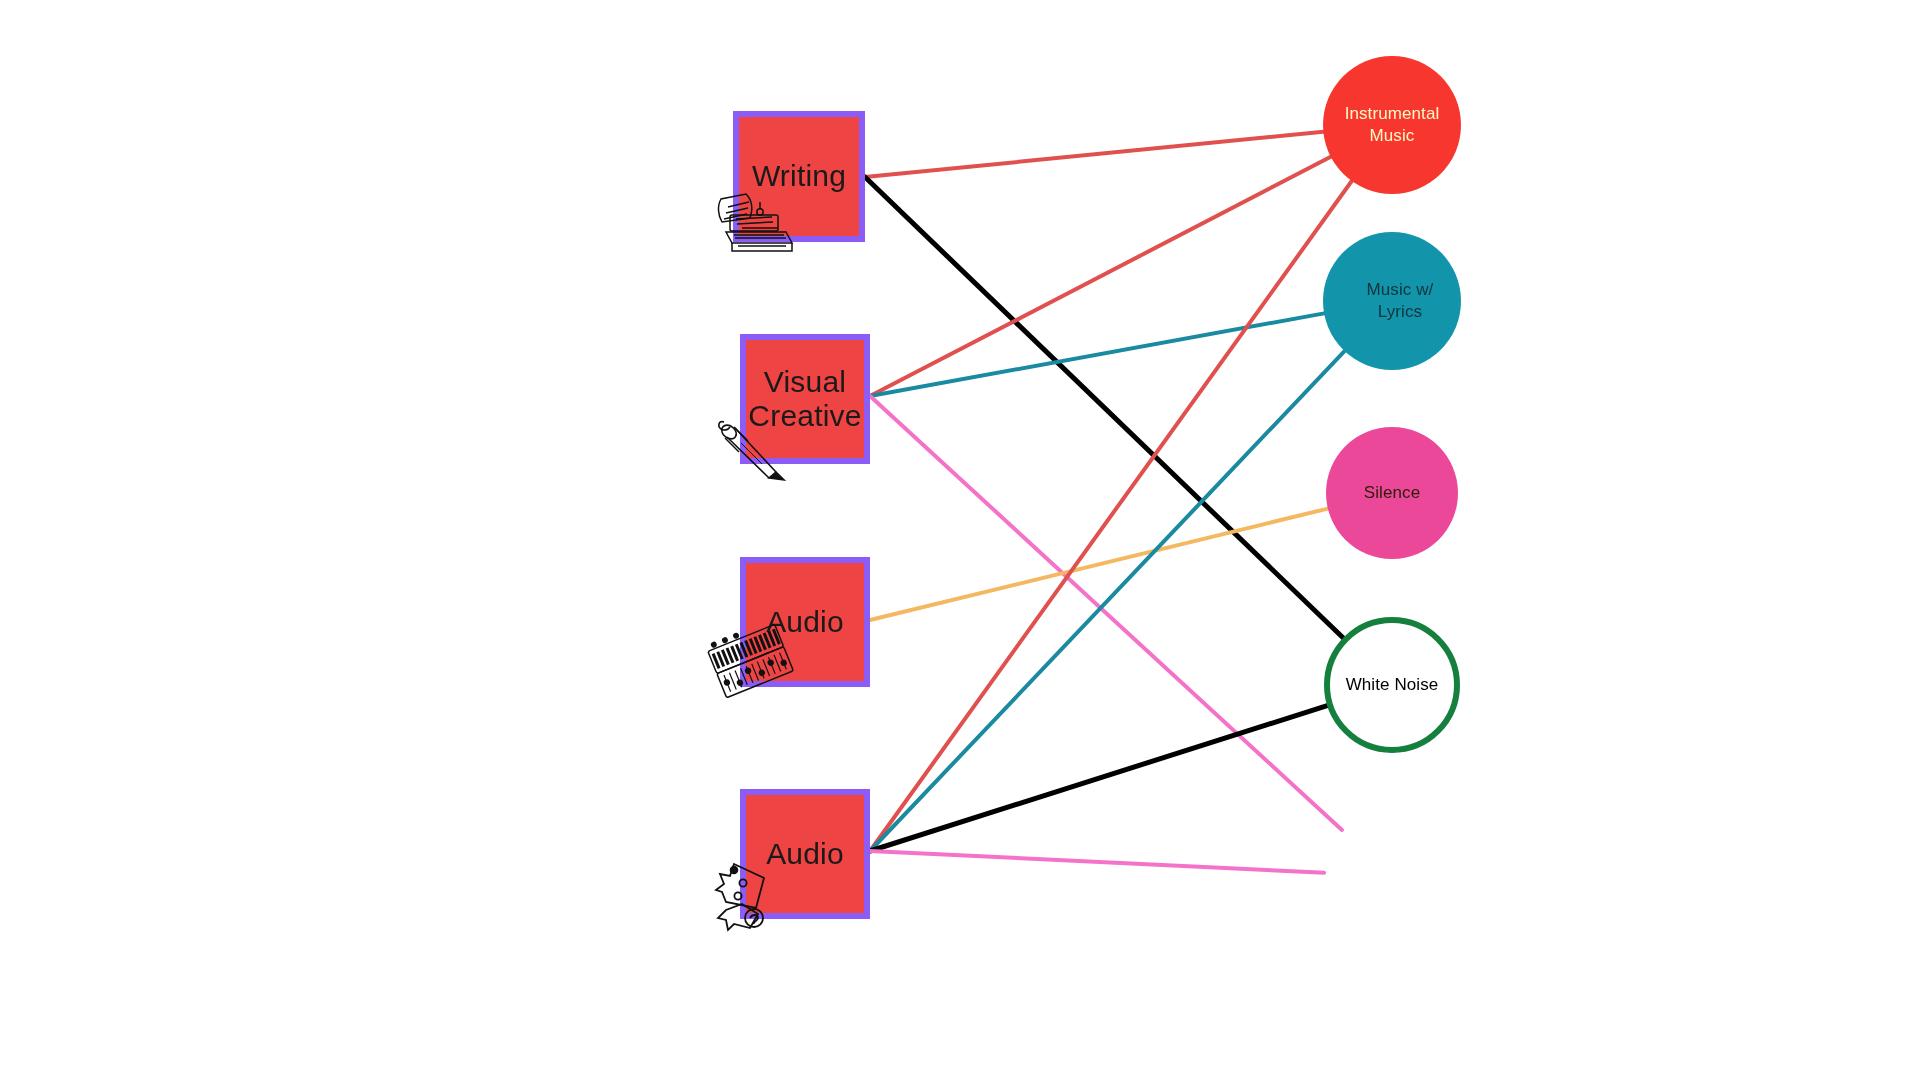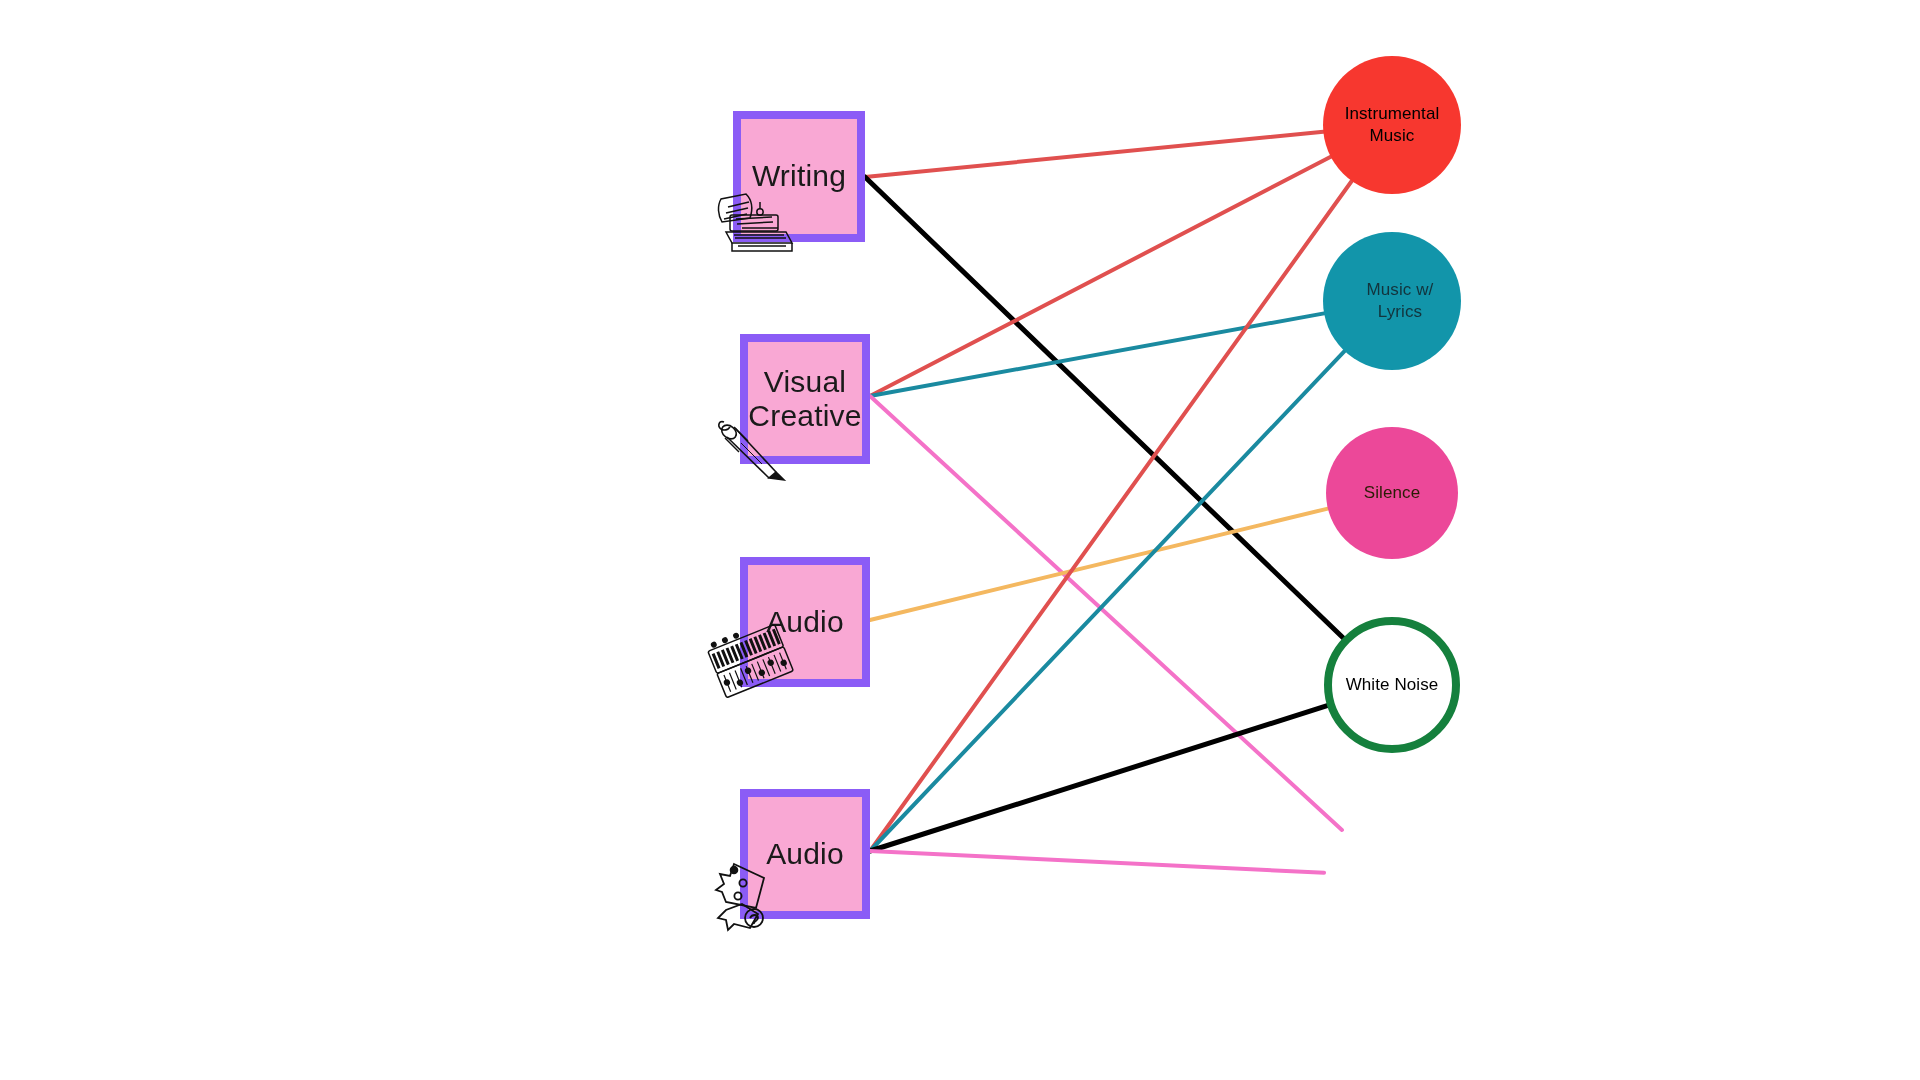--- a/index.html
+++ b/index.html
@@ -30,22 +30,22 @@
     left: 0;
     top: 0;
     width: 1920px;
     height: 1080px;
   }
 
   
   .task-box {
     position: absolute;
     box-sizing: border-box;
-    background: #f9a8d4;
-    border: 8px solid #8b5cf6;
+    background: #ef4444;
+    border: 6px solid #8b5cf6;
     display: flex;
     align-items: center;
     justify-content: center;
   }
   .task-label {
     font-size: 30px;
     color: #1a1a1a;
     line-height: 1.15;
     text-align: center;
     white-space: pre-line;
@@ -159,32 +159,32 @@
       <path d="M22 8 L52 22 L44 52 L14 46 L10 36 L4 34 L12 28 L8 18 L18 20 Z"></path>
       <circle cx="22" cy="14" r="3.4" fill="#111"></circle>
       <circle cx="31" cy="27" r="3.6"></circle>
       <circle cx="26" cy="40" r="3.6"></circle>
       <path d="M30 48 L46 58 L38 72 L22 68 L16 74 L14 64 L6 62 L14 54 Z"></path>
       <circle cx="42" cy="62" r="9"></circle>
       <path d="M38 62 C40 58 46 58 46 62 C46 65 41 65 42 68"></path>
     </svg>
 
     <div class="pref-circle" style="left:1323px; top:56px; width:138px; height:138px; background:#F7372F;">
-      <span class="pref-label" style="color:#000000;">Instrumental
+      <span class="pref-label" style="color:#fef9c3;">Instrumental
 Music</span>
     </div>
 
     <div class="pref-circle" style="left:1323px; top:232px; width:138px; height:138px; background:#1295AA;">
       <span class="pref-label" style="color:#13343d;margin-left:16px;">Music w/
 Lyrics</span>
     </div>
 
     <div class="pref-circle" style="left:1326px; top:427px; width:132px; height:132px; background:#ec4899;justify-content:center;">
       <span class="pref-label" style="color:#2a1d05;">Silence</span>
     </div>
 
-    <div class="pref-circle" style="left:1324px; top:617px; width:136px; height:136px; background:#ffffff; border:8px solid #15803d;">
+    <div class="pref-circle" style="left:1324px; top:617px; width:136px; height:136px; background:#ffffff; border:6px solid #15803d;">
       <span class="pref-label" style="color:#000000;">White Noise</span>
     </div>
 
 
   </div>
 </div>
 
 </body></html>

